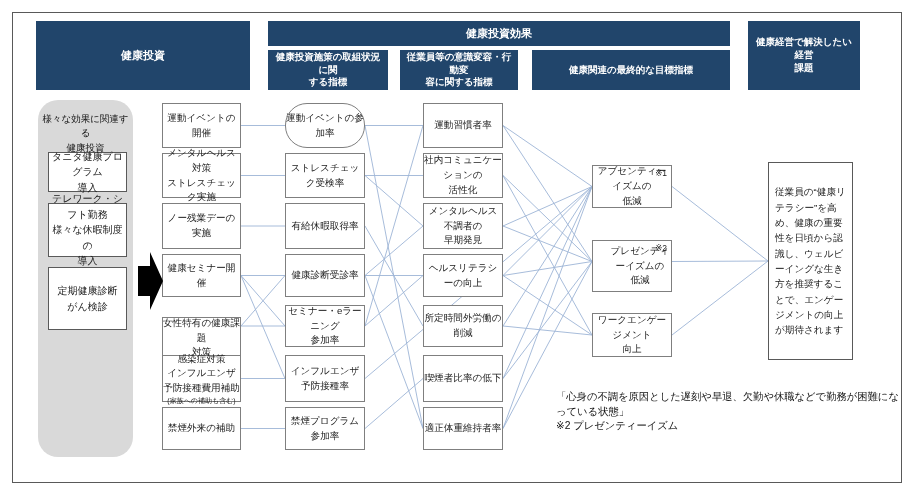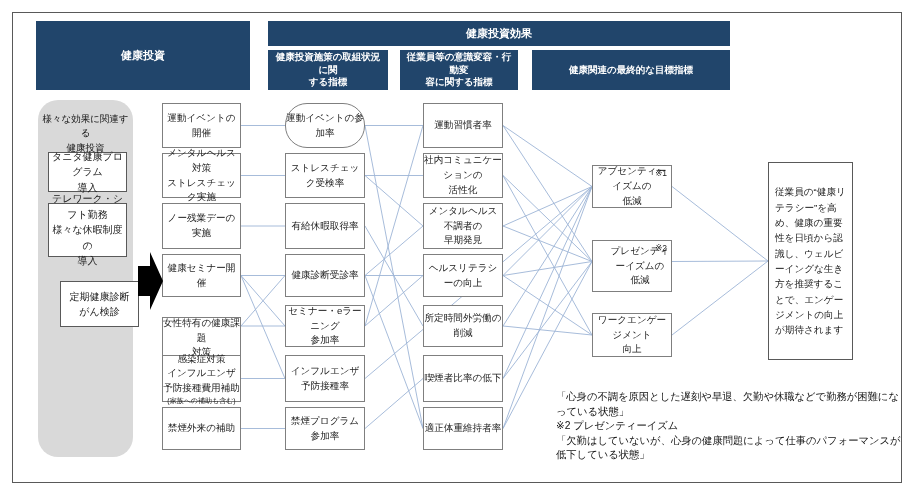--- a/index.html
+++ b/index.html
@@ -94,31 +94,33 @@
       <line x1="672" y1="335" x2="768" y2="261" stroke="#9db4d6" stroke-width="0.9"></line>
     </svg>
 
   <div class="hdr big" style="left:36px;top:21px;width:214px;height:69px;">健康投資</div>
   <div class="hdr sub" style="left:268px;top:50px;width:120px;height:40px;">健康投資施策の取組状況に関
 する指標</div>
   <div class="hdr big" style="left:268px;top:21px;width:462px;height:25px;">健康投資効果</div>
   <div class="hdr sub" style="left:400px;top:50px;width:118px;height:40px;">従業員等の意識変容・行動変
 容に関する指標</div>
   <div class="hdr sub" style="left:532px;top:50px;width:198px;height:40px;">健康関連の最終的な目標指標</div>
+  <div class="hdr sub" style="left:748px;top:21px;width:112px;height:69px;">健康経営で解決したい経営
+課題</div>
 
   <div class="gray-panel"></div>
   <div class="gray-title">様々な効果に関連する
 健康投資</div>
   <div id="left-items">
       <div class="left-item" style="left: 48px; top: 152px; width: 79px; height: 40px;">タニタ健康プログラム
 導入</div>
       <div class="left-item" style="left: 48px; top: 203px; width: 79px; height: 54px;">テレワーク・シフト勤務
 様々な休暇制度の
 導入</div>
-      <div class="left-item" style="left: 48px; top: 281px; width: 79px; height: 46px; margin-left: 12px;">定期健康診断
+      <div class="left-item" style="left: 48px; top: 267px; width: 79px; height: 63px;">定期健康診断
 がん検診</div>
     </div>
 
   <svg class="arrowsvg" width="914" height="494">
     <polygon points="138,266 150,266 150,252 163,281 150,310 150,296 138,296" fill="#000"></polygon>
   </svg>
 
   <div id="nodes">
       <div class="node" style="left: 162px; top: 103px; width: 79px; height: 45px;"><span>運動イベントの開催</span></div>
       <div class="node" style="left: 162px; top: 153px; width: 79px; height: 45px;"><span>メンタルヘルス対策
@@ -159,15 +161,14 @@
 向上</span></div>
     </div>
 
   <div class="outcome">
     <div class="txt">従業員の“健康リテラシー”を高め、健康の重要性を日頃から認識し、ウェルビーイングな生き方を推奨することで、エンゲージメントの向上が期待されます</div>
   </div>
 
   <div class="footnotes">
     <div>「心身の不調を原因とした遅刻や早退、欠勤や休職などで勤務が困難になっている状態」</div>
     <div>※2 プレゼンティーイズム</div>
-    <div>「欠勤はしていないが、心身の健康問題によって仕事のパフォーマンスが低下している状態」</div>
   </div>
 </div>
 
 </body></html>

